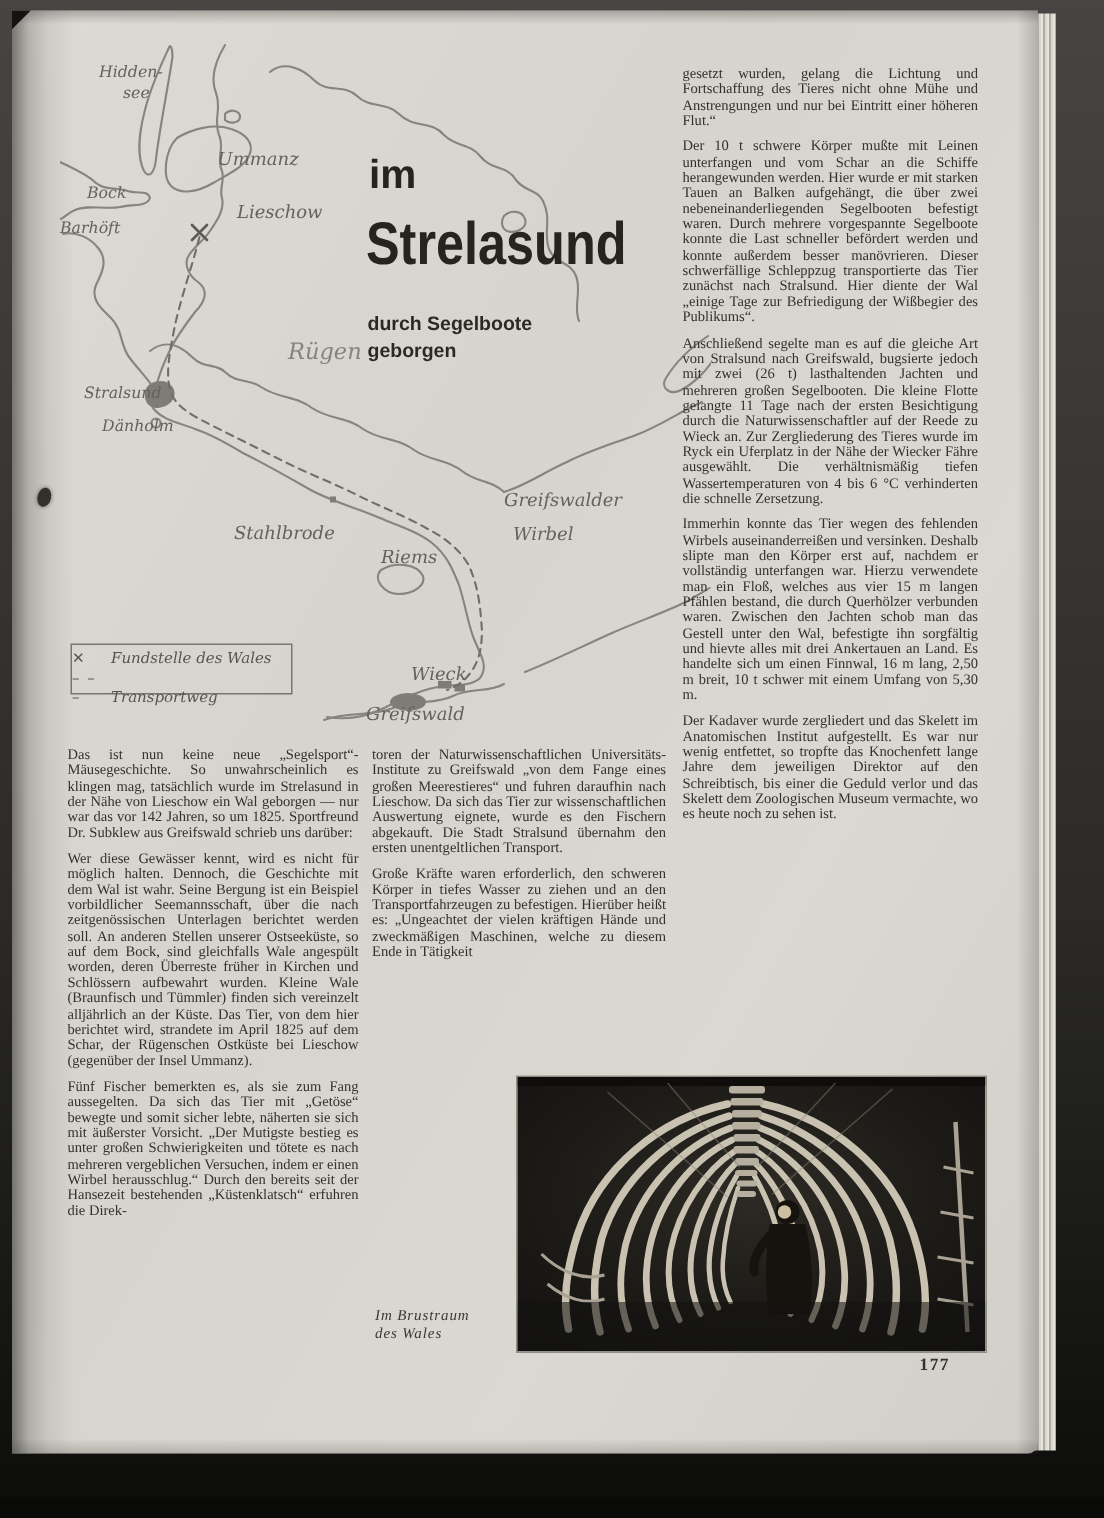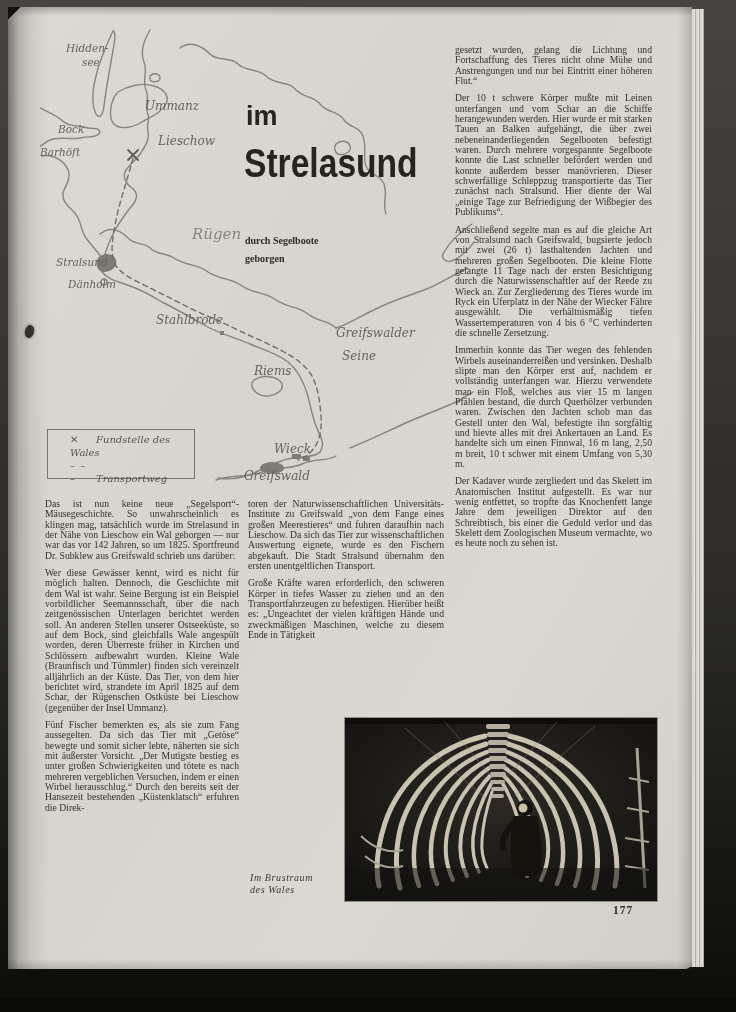--- a/index.html
+++ b/index.html
@@ -26,30 +26,30 @@
   .bottom-bar{position:absolute;left:0;top:998px;width:736px;height:43px;background:#090908;}
   .watermark{position:absolute;right:13px;top:16px;color:#f4f3f1;
          font-family:"Liberation Sans",sans-serif;font-size:13.5px;font-weight:600;letter-spacing:.2px;}
   
   .title-l1{position:absolute;left:244px;top:42px;font-family:"Liberation Sans",sans-serif;
          font-weight:700;font-size:40px;color:#26241f;letter-spacing:.5px;}
   .title-l2{position:absolute;left:246px;top:101px;font-family:"Liberation Sans",sans-serif;
          font-weight:700;font-size:27px;color:#26241f;}
   .title-l3{position:absolute;left:244px;top:141px;font-family:"Liberation Sans",sans-serif;
          font-weight:700;font-size:40px;color:#26241f;transform:scaleX(.84);transform-origin:left;white-space:nowrap;}
-  .subtitle{position:absolute;left:245px;top:207px;font-family:Liberation Serif, serif;
-         font-weight:700;font-size:10px;line-height:18px;color:#2b2924;margin-top:25px;}
+  .subtitle{position:absolute;left:245px;top:207px;font-family:Liberation Sans, sans-serif;
+         font-weight:700;font-size:13px;line-height:18px;color:#2b2924;}
   
   .map-label{position:absolute;font-style:italic;color:#63625b;font-size:10.5px;white-space:nowrap;
          font-family:"DejaVu Serif",serif;}
   .map-label.big{font-size:15px;color:#85847d;}
   .map-label.mid{font-size:12px;}
-  .legend-box{position:absolute;left:47px;top:429px;width:148px;height:50px;
+  .legend-box{position:absolute;left:47px;top:429px;width:148px;height:34px;
          border:1px solid #77766e;color:#55544e;font-style:italic;font-size:10px;
-         font-family:"DejaVu Serif",serif;padding:3px 22px;box-sizing:border-box;line-height:13px;}
+         font-family:"DejaVu Serif",serif;padding:3px 0;box-sizing:border-box;line-height:13px;}
   .legend-row span.sym{display:inline-block;width:26px;font-style:normal;letter-spacing:1px;}
   
   .col{position:absolute;text-align:justify;color:#34312b;font-size:9.7px;line-height:10.35px;
        hyphens:auto;-webkit-hyphens:auto;}
   .col p{margin:0 0 7px 0;}
   .col1{left:45px;top:499px;width:194px;}
   .col2{left:248px;top:499px;width:196px;}
   .col3{left:455px;top:45px;width:197px;}
   
   .photo{position:absolute;left:345px;top:718px;width:312px;height:183px;box-shadow:0 0 0 1px #8f8d86;}
@@ -113,23 +113,23 @@
 
   <div class="map-label" style="left:66px;top:42px">Hidden-</div>
   <div class="map-label" style="left:82px;top:56px">see</div>
   <div class="map-label mid" style="left:145px;top:99px">Ummanz</div>
   <div class="map-label" style="left:58px;top:123px">Bock</div>
   <div class="map-label" style="left:40px;top:146px">Barhöft</div>
   <div class="map-label mid" style="left:158px;top:134px">Lieschow</div>
   <div class="map-label big" style="left:192px;top:225px">Rügen</div>
   <div class="map-label" style="left:56px;top:256px">Stralsund</div>
   <div class="map-label" style="left:68px;top:278px">Dänholm</div>
-  <div class="map-label mid" style="left:156px;top:313px">Stahlbrode</div>
+  <div class="map-label mid" style="left:156px;top:348px">Stahlbrode</div>
   <div class="map-label mid" style="left:336px;top:326px">Greifswalder</div>
-  <div class="map-label mid" style="left:342px;top:349px">Seine</div>
+  <div class="map-label mid" style="left:342px;top:349px">Wirbel</div>
   <div class="map-label mid" style="left:254px;top:364px">Riems</div>
   <div class="map-label mid" style="left:274px;top:442px">Wieck</div>
   <div class="map-label mid" style="left:244px;top:469px">Greifswald</div>
 
   <div class="legend-box">
     <div class="legend-row"><span class="sym">✕</span><span>Fundstelle des Wales</span></div>
     <div class="legend-row"><span class="sym">– – –</span><span>Transportweg</span></div>
   </div>
 
   <div class="title-l2">im</div>

